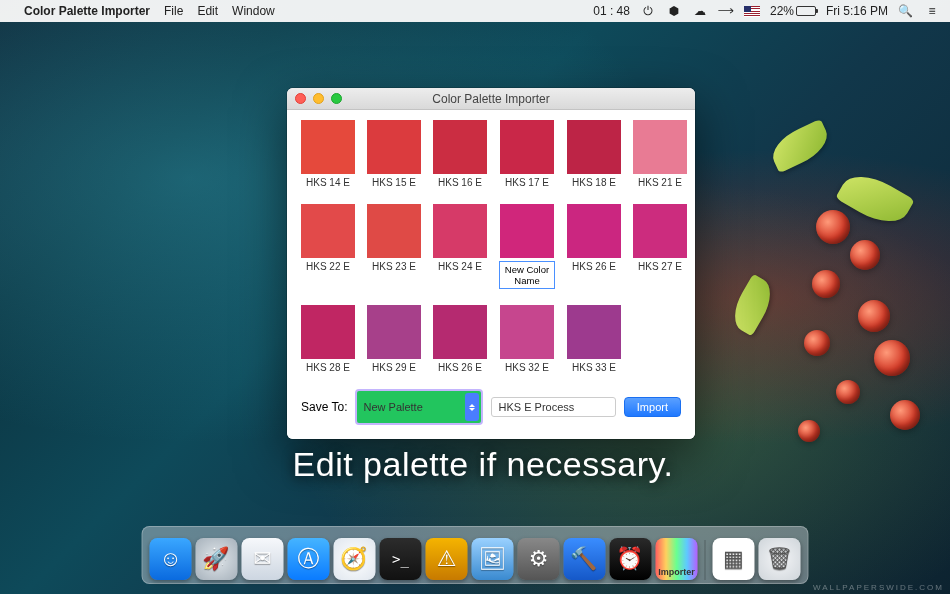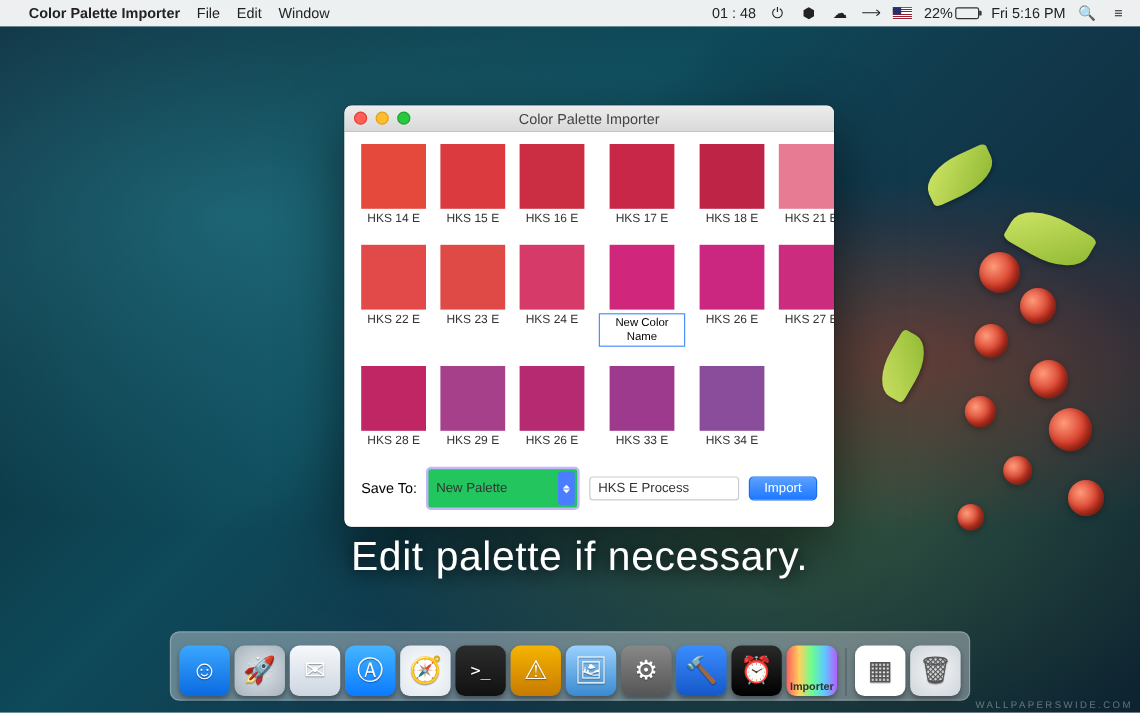--- a/index.html
+++ b/index.html
@@ -33,21 +33,21 @@
 .traffic{display:flex;gap:7px;position:absolute;left:8px;}
 .tl{width:11px;height:11px;border-radius:50%;}
 .tl.red{background:#ff5f57;border:0.5px solid #e14038;}
 .tl.yel{background:#ffbd2e;border:0.5px solid #e1a11d;}
 .tl.grn{background:#28c940;border:0.5px solid #1ba52e;}
 .wtitle{flex:1;text-align:center;font-size:12px;color:#444;}
 .grid{padding:10px 14px 6px;background:#fff;display:grid;grid-template-columns:repeat(6,1fr);gap:16px 12px;}
 .swatch{display:flex;flex-direction:column;align-items:center;}
 .sw-color{width:54px;height:54px;}
 .sw-label{font-size:10px;color:#333;margin-top:3px;text-align:center;white-space:nowrap;}
-.sw-edit{width:72px;height:28px;margin-top:3px;font-size:9.5px;line-height:1.2;text-align:center;border:1.5px solid #4a90ff;background:#fff;padding:2px 0;}
+.sw-edit{width:56px;height:28px;margin-top:3px;font-size:9.5px;line-height:1.2;text-align:center;border:1.5px solid #4a90ff;background:#fff;padding:2px 0;}
 .footer{display:flex;align-items:center;gap:8px;padding:10px 14px 14px;background:#fff;font-size:12px;}
 .select{flex:0 0 128px;height:36px;border:2px solid #c4b5fd;border-radius:4px;background:#22c55e;display:flex;align-items:center;padding:0 6px;position:relative;font-size:11px;color:#333;}
 .select .arrows{position:absolute;right:2px;top:2px;bottom:2px;width:14px;background:#4a7dff;border-radius:3px;display:flex;flex-direction:column;align-items:center;justify-content:center;gap:1px;}
 .select .arrows::before,.select .arrows::after{content:"";border:3px solid transparent;}
 .select .arrows::before{border-bottom-color:#fff;}
 .select .arrows::after{border-top-color:#fff;}
 .textin{flex:1;height:20px;border:1px solid #ccc;border-radius:3px;background:#fff;padding:0 6px;font-size:11px;color:#333;display:flex;align-items:center;}
 .btn{height:20px;padding:0 12px;background:linear-gradient(#5aa0ff,#1f78ff);border:1px solid #1a6ff0;border-radius:4px;color:#fff;font-size:11px;display:flex;align-items:center;}
 
 .caption{position:absolute;left:16px;right:0;top:445px;text-align:center;font-size:34px;font-weight:300;color:#fff;text-shadow:0 2px 12px rgba(0,0,0,.85);letter-spacing:.5px;}
@@ -168,26 +168,26 @@
         </div>
         <div class="swatch">
           <div class="sw-color" style="background: rgb(167, 64, 138);"></div>
           <div class="sw-label">HKS 29 E</div>
         </div>
         <div class="swatch">
           <div class="sw-color" style="background: rgb(181, 42, 112);"></div>
           <div class="sw-label">HKS 26 E</div>
         </div>
         <div class="swatch">
+          <div class="sw-color" style="background: rgb(198, 70, 142);"></div>
+          <div class="sw-label">HKS 32 E</div>
+        </div>
+        <div class="swatch">
           <div class="sw-color" style="background: rgb(157, 58, 142);"></div>
           <div class="sw-label">HKS 33 E</div>
-        </div>
-        <div class="swatch">
-          <div class="sw-color" style="background: rgb(138, 77, 156);"></div>
-          <div class="sw-label">HKS 34 E</div>
         </div>
       </div>
     <div class="footer">
       <span>Save To:</span>
       <div class="select">
         <span>New Palette</span>
         <span class="arrows"></span>
       </div>
       <div class="textin">
         <span>HKS E Process</span>

